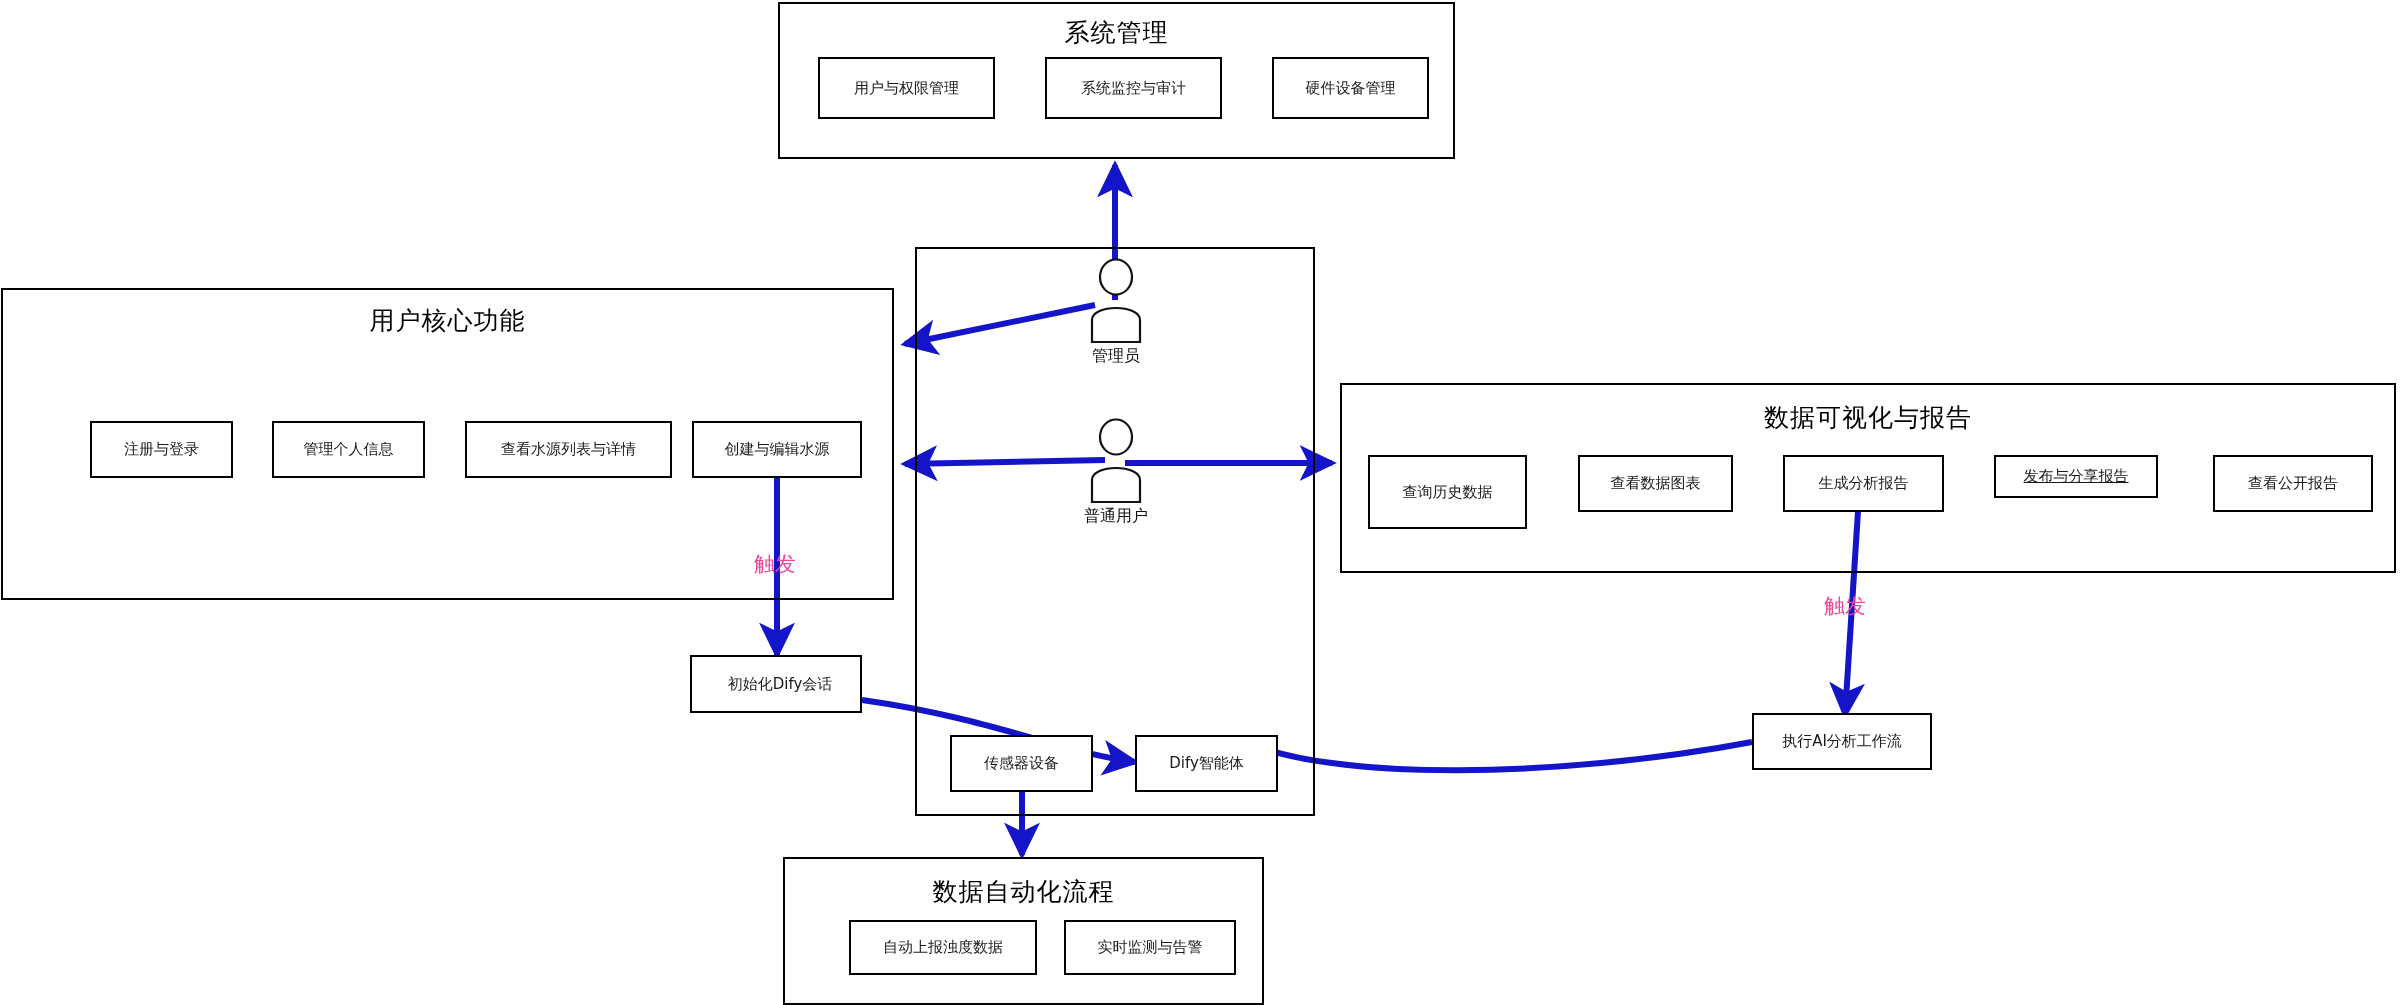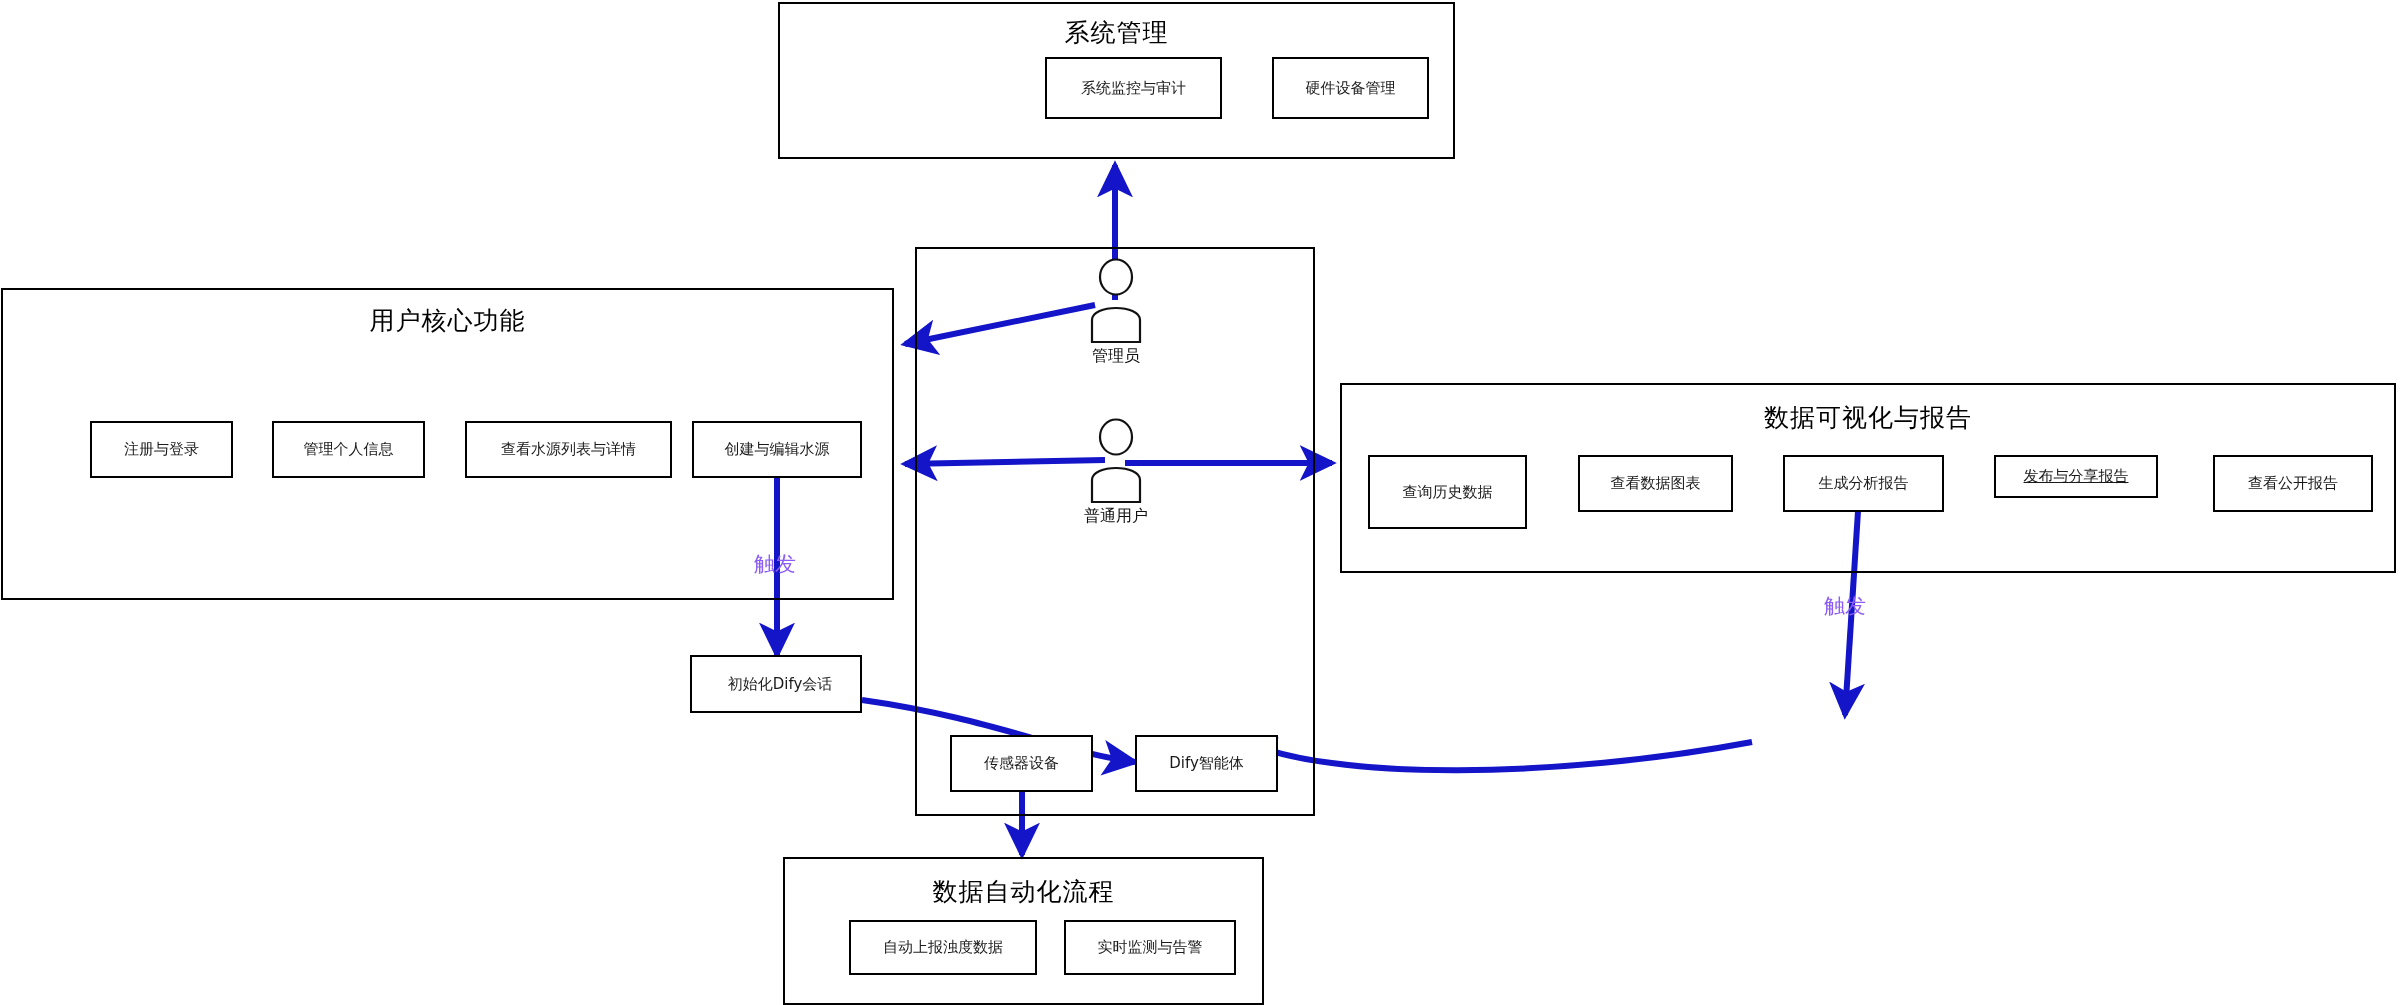--- a/index.html
+++ b/index.html
@@ -12,21 +12,21 @@
              letter-spacing:1px;white-space:nowrap;}
 
   .uc{position:absolute;border:2.5px solid #000000;background:#ffffff;box-sizing:border-box;
       display:flex;align-items:center;justify-content:center;text-align:center;
       font-size:15px;color:#1a1a1a;line-height:1.25;padding:2px 4px;}
 
   .actor{position:absolute;width:72px;height:86px;}
   .actor-label{position:absolute;left:-40px;right:-40px;top:88px;text-align:center;
                font-size:16px;color:#111111;white-space:nowrap;}
 
-  .edge-label{position:absolute;font-size:21px;color:#8b5cf6;white-space:nowrap;text-align:center;}
+  .edge-label{position:absolute;font-size:21px;color:#ec4899;white-space:nowrap;text-align:center;}
 
   svg.links{position:absolute;left:0;top:0;width:2401px;height:1005px;pointer-events:none;overflow:visible;}
 </style>
 </head>
 <body>
 
 <div id="canvas">
 
   <svg class="links" viewBox="0 0 2401 1005">
     <defs>
@@ -50,20 +50,21 @@
     <path d="M 862,700 C 990,718 1060,752 1135,762" fill="none" stroke="#1414c8" stroke-width="6" marker-end="url(#arrowBlue)"></path>
 
     <path d="M 1752,742 C 1560,778 1330,782 1242,740" fill="none" stroke="#1414c8" stroke-width="6" marker-end="url(#arrowBlue)"></path>
 
     <line x1="1022" y1="792" x2="1022" y2="855" stroke="#1414c8" stroke-width="6" marker-end="url(#arrowBlue)"></line>
   </svg>
 
   <div class="pkg" style="left:778px;top:2px;width:677px;height:157px;">
     <div class="pkg-title" style="top:12px;">系统管理</div>
   </div>
+  <div class="uc" style="left:818px;top:57px;width:177px;height:62px;">用户与权限管理</div>
   <div class="uc" style="left:1045px;top:57px;width:177px;height:62px;">系统监控与审计</div>
   <div class="uc" style="left:1272px;top:57px;width:157px;height:62px;">硬件设备管理</div>
 
   <div class="pkg" style="left:1px;top:288px;width:893px;height:312px;">
     <div class="pkg-title" style="top:14px;">用户核心功能</div>
   </div>
   <div class="uc" style="left:90px;top:421px;width:143px;height:57px;">注册与登录</div>
   <div class="uc" style="left:272px;top:421px;width:153px;height:57px;">管理个人信息</div>
   <div class="uc" style="left:465px;top:421px;width:207px;height:57px;">查看水源列表与详情</div>
   <div class="uc" style="left:692px;top:421px;width:170px;height:57px;">创建与编辑水源</div>
@@ -100,18 +101,19 @@
     </svg>
     <div class="actor-label">普通用户</div>
   </div>
 
   <div class="uc" style="left:690px;top:655px;width:172px;height:58px;padding-left:12px;">初始化Dify会话</div>
 
   <div class="uc" style="left:950px;top:735px;width:143px;height:57px;">传感器设备</div>
 
   <div class="uc" style="left:1135px;top:735px;width:143px;height:57px;">Dify智能体</div>
 
+  <div class="uc" style="left:1752px;top:713px;width:180px;height:57px;">执行AI分析工作流</div>
 
   <div class="edge-label" style="left:725px;top:550px;width:100px;">触发</div>
 
   <div class="edge-label" style="left:1795px;top:592px;width:100px;">触发</div>
 
 </div>
 
 </body></html>

